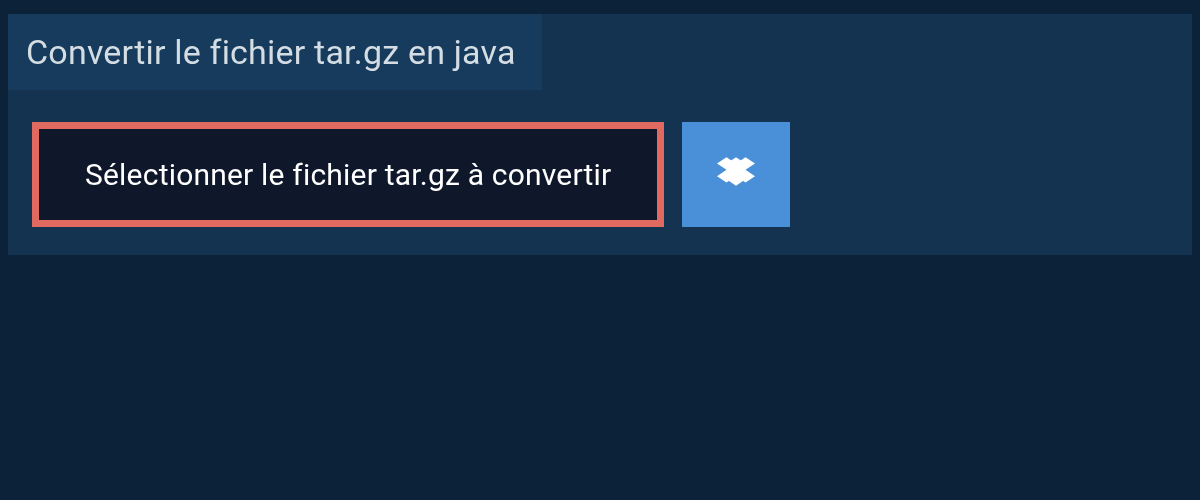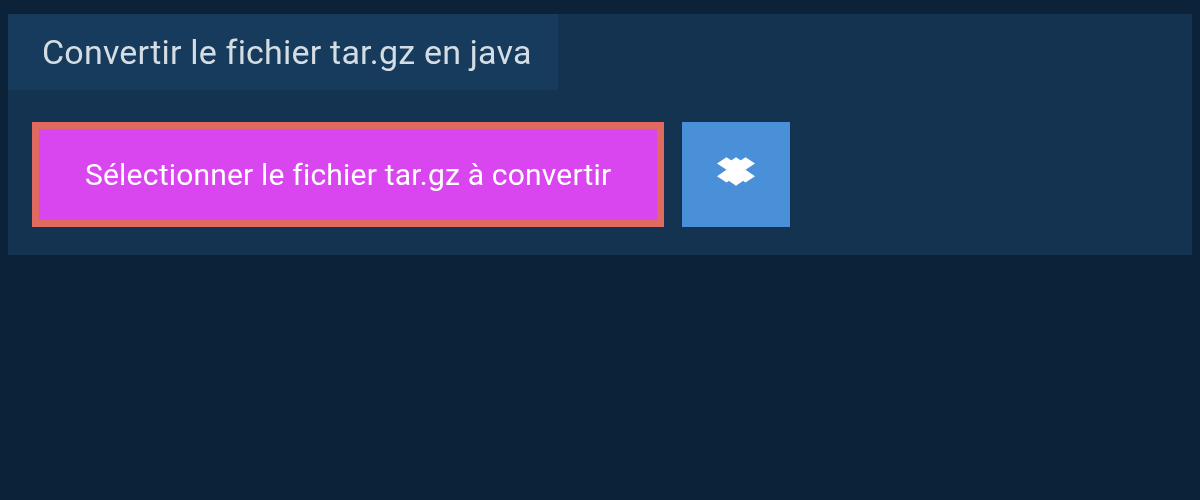--- a/index.html
+++ b/index.html
@@ -22,29 +22,28 @@
     .title-wrap {
       background: #163b5d;
       display: inline-block;
       padding: 18px 26px 18px 18px;
     }
     .title {
       color: #d5dde4;
       font-size: 34px;
       font-weight: 400;
       letter-spacing: 0.2px;
-      margin-left: 16px;
     }
     .actions {
       display: flex;
       gap: 18px;
       margin: 32px 0 0 24px;
     }
     .select-button {
-      background: #d946ef;
+      background: #0f172a;
       border: 7px solid #e06a5f;
       color: #ffffff;
       font-size: 30px;
       font-weight: 400;
       padding: 28px 46px;
       display: inline-flex;
       align-items: center;
       justify-content: center;
       cursor: pointer;
       letter-spacing: 0.2px;

